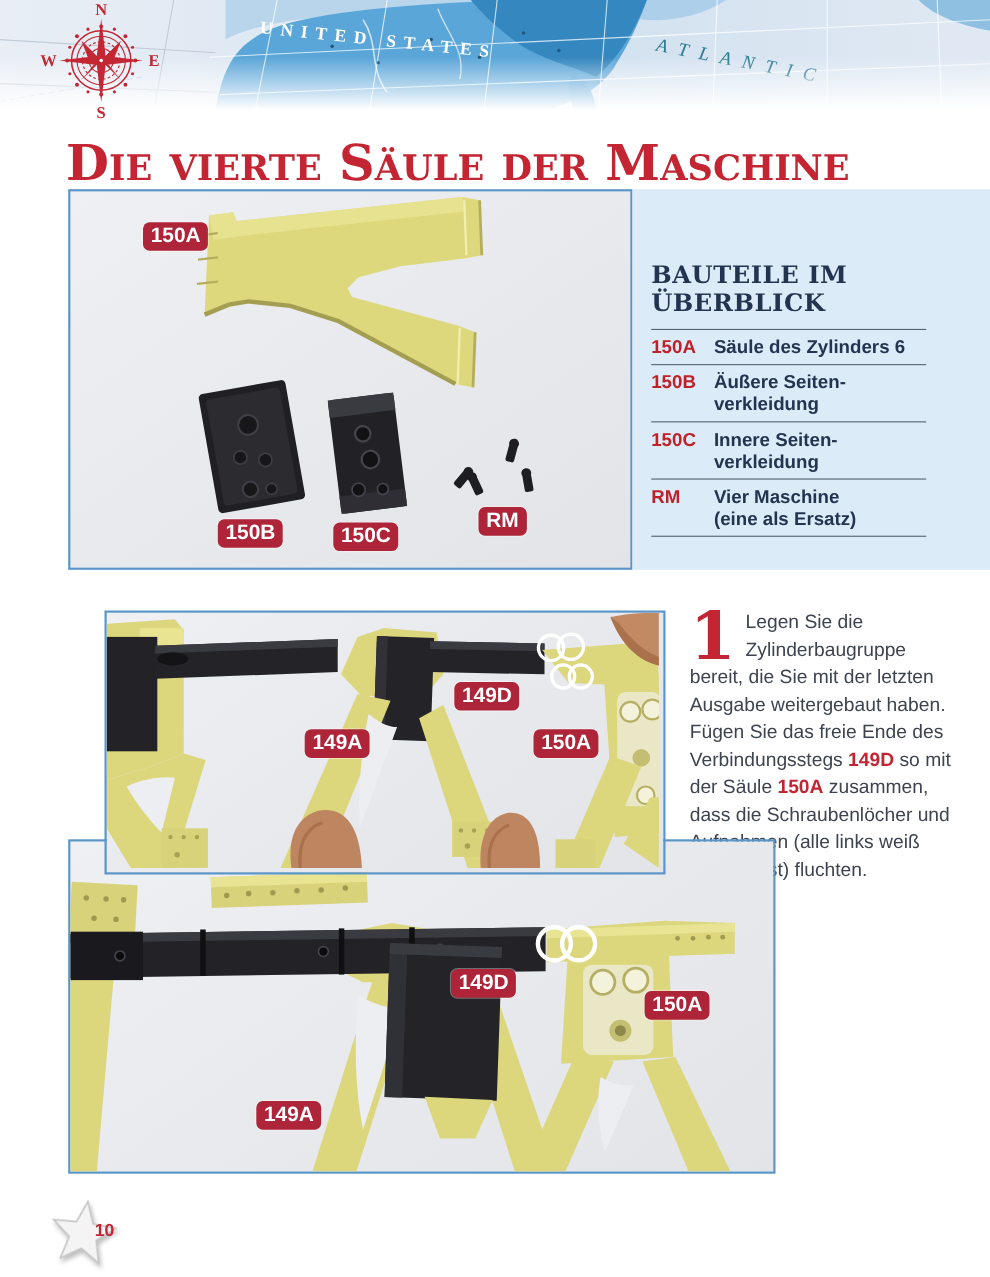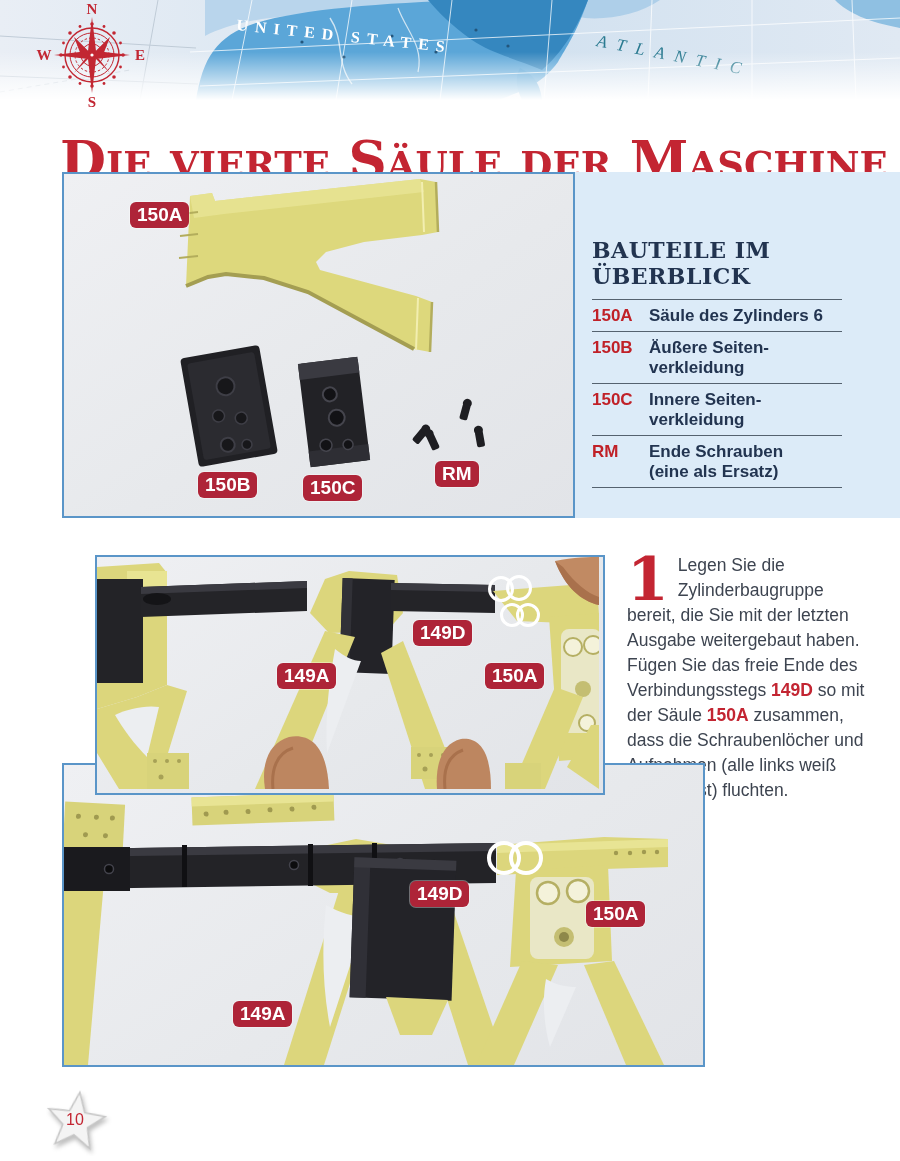--- a/index.html
+++ b/index.html
@@ -6,21 +6,21 @@
   .page{position:relative;width:900px;height:1161px;background:#fff;overflow:hidden;
         font-family:"Liberation Sans",sans-serif;}
 
   
   .banner{position:absolute;left:0;top:0;width:900px;height:100px;}
   .compass{position:absolute;left:36px;top:2px;width:112px;height:106px;}
 
   
   .title{position:absolute;left:60px;top:94px;width:830px;
          font-family:"DejaVu Serif","Liberation Serif",serif;font-weight:bold;
-         font-variant:small-caps;font-size:53px;line-height:1.1;color:#c32532;
+         font-variant:small-caps;font-size:45px;line-height:1.1;color:#c32532;
          white-space:nowrap;letter-spacing:0px;}
 
   
   .photo{position:absolute;border:2px solid #5a95c8;
          background:linear-gradient(145deg,#eff0f3 0%,#e7e9ec 55%,#e2e4e8 100%);}
   #photo-parts{left:62px;top:172px;width:509px;height:342px;}
   #photo-step {left:95px;top:555px;width:506px;height:236px;z-index:3;}
   #photo-big  {left:62px;top:763px;width:639px;height:300px;z-index:2;}
   .photo svg{position:absolute;left:0;top:0;}
 
@@ -47,22 +47,22 @@
   .plabel{position:absolute;background:#ae2438;color:#fff;font-weight:bold;
           font-size:19px;line-height:1;padding:3px 7px 4px;border-radius:6px;
           box-shadow:0 0 0 1px rgba(255,255,255,.35);z-index:5;}
   .wc{position:absolute;border-radius:50%;z-index:5;background:transparent;}
   .wc.sm{width:20px;height:20px;border:3px solid #fff;}
   .wc.md{width:18px;height:18px;border:3px solid #fff;}
   .wc.lg{width:26px;height:26px;border:4px solid #fff;}
 
   
   .star{position:absolute;left:46px;top:1090px;width:66px;height:66px;z-index:4;}
-  .star .num{position:absolute;left:0;top:21px;width:58px;text-align:center;
-             font-size:16px;font-weight:normal;color:#c32532;}
+  .star .num{position:absolute;left:0;top:21px;width:58px;text-align:right;
+             font-size:16px;font-weight:bold;color:#c32532;}
 </style>
 </head>
 <body>
 
 <div class="page">
 
   <div class="banner">
     <svg width="900" height="100" viewBox="0 0 900 100">
       <defs>
         <linearGradient id="sky" x1="0" y1="0" x2="1" y2="0">
@@ -243,21 +243,21 @@
       <span class="pdesc">Äußere Seiten-
 verkleidung</span>
     </div>
     <div class="prow">
       <span class="pcode">150C</span>
       <span class="pdesc">Innere Seiten-
 verkleidung</span>
     </div>
     <div class="prow">
       <span class="pcode">RM</span>
-      <span class="pdesc">Ende Schrauben
+      <span class="pdesc">Vier Maschine
 (eine als Ersatz)</span>
     </div>
   </div>
 
   <div class="steptext">
     <span class="dropnum">1</span><span>Legen Sie die Zylinderbau­gruppe bereit, die Sie mit der letzten Ausgabe weiterge­baut haben. Fügen Sie das freie Ende des Verbindungs­stegs </span><span class="pref">149D</span><span> so mit der Säule </span><span class="pref">150A</span><span> zusammen, dass die Schrauben­löcher und Auf­nahmen (alle links weiß eingekreist) fluchten.</span>
   </div>
 
   <div class="photo" id="photo-step">
     <svg width="502" height="232" viewBox="0 0 502 232">

